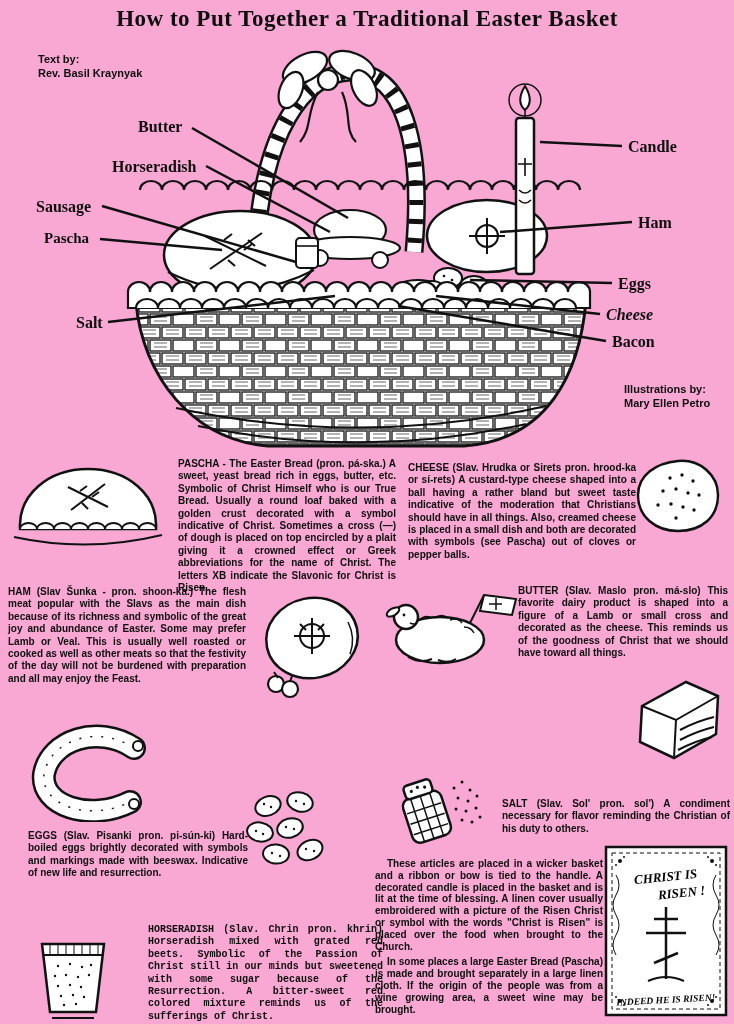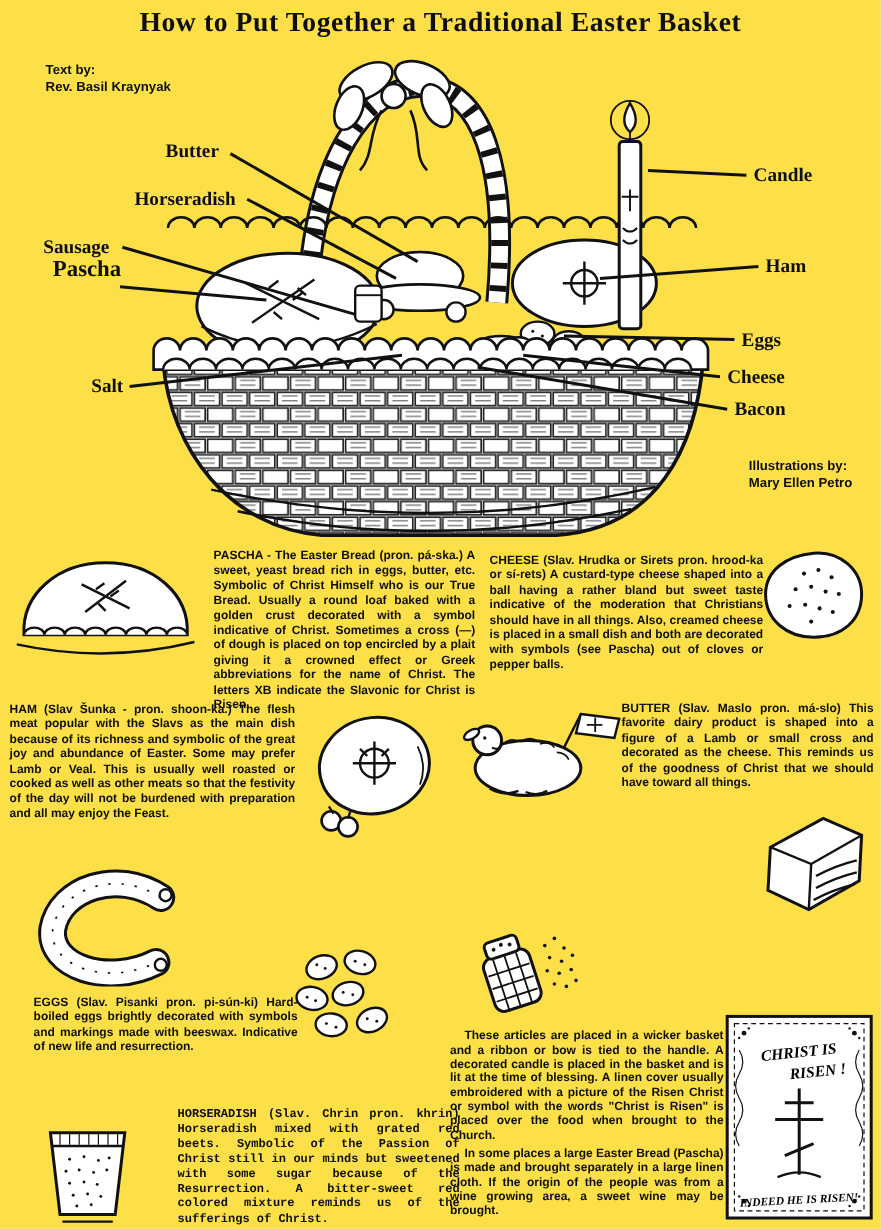--- a/index.html
+++ b/index.html
@@ -1,16 +1,16 @@
 <!DOCTYPE html>
 <html><head>
 <meta charset="utf-8">
 <style>
   html,body{margin:0;padding:0;background:#e8e8e4;}
-  .page{position:relative;width:734px;height:1024px;margin:0 auto;background:#fde047;color:#0e0e0e;overflow:hidden;font-family:"Liberation Sans",sans-serif;}
+  .page{position:relative;width:734px;height:1024px;margin:0 auto;background:#f9a8d4;color:#0e0e0e;overflow:hidden;font-family:"Liberation Sans",sans-serif;}
   .title{position:absolute;top:6px;left:0;width:100%;text-align:center;font-family:"Liberation Serif",serif;font-weight:bold;font-size:23px;letter-spacing:.5px;}
   .credit{position:absolute;font-size:11px;font-weight:bold;line-height:1.3;}
   .dlabel{position:absolute;font-family:"Liberation Serif",serif;font-weight:bold;font-size:16px;white-space:nowrap;}
   .para{position:absolute;font-size:10px;font-weight:bold;line-height:1.24;text-align:justify;}
   .para.small{font-size:10px;line-height:1.18;}
   .illus{position:absolute;}
   .indent{text-indent:12px;margin:0 0 4px 0;}
   svg{display:block;}
   svg .ink{stroke:#111;fill:none;}
   svg .wink{stroke:#111;fill:#fff;}
@@ -139,26 +139,26 @@
       <line x1="612" y1="243" x2="470" y2="240"></line>
       <line x1="600" y1="274" x2="436" y2="256"></line>
       <line x1="606" y1="301" x2="398" y2="266"></line>
     </g>
   </svg>
   </div>
 
   <div class="dlabel" style="left:138px;top:118px;">Butter</div>
   <div class="dlabel" style="left:112px;top:158px;">Horseradish</div>
   <div class="dlabel" style="left:36px;top:198px;text-align:right;">Sausage</div>
-  <div class="dlabel" style="left:44px;top:214px;font-size:19px;text-align:center;">Pascha</div>
+  <div class="dlabel" style="left:44px;top:230px;font-size:15px;text-align:center;">Pascha</div>
   <div class="dlabel" style="left:76px;top:314px;">Salt</div>
   <div class="dlabel" style="left:628px;top:138px;">Candle</div>
   <div class="dlabel" style="left:638px;top:214px;">Ham</div>
   <div class="dlabel" style="left:618px;top:275px;">Eggs</div>
-  <div class="dlabel" style="left:606px;top:306px;">Cheese</div>
+  <div class="dlabel" style="left:606px;top:306px;font-style:italic;">Cheese</div>
   <div class="dlabel" style="left:612px;top:333px;">Bacon</div>
 
   <div class="illus" style="left:8px;top:455px;">
     <svg width="160" height="95" viewBox="0 0 160 95">
       <g>
         <path class="wink" stroke-width="2.5" d="M12,74 C10,40 40,14 80,14 C120,14 150,40 148,74 Z"></path>
         <path class="wink" stroke-width="2" d="M12,74 a8.5,6 0 0 1 17,0 a8.5,6 0 0 1 17,0 a8.5,6 0 0 1 17,0 a8.5,6 0 0 1 17,0 a8.5,6 0 0 1 17,0 a8.5,6 0 0 1 17,0 a8.5,6 0 0 1 17,0 a8.5,6 0 0 1 17,0"></path>
         <path class="ink" stroke-width="2" d="M6,82 Q80,98 154,80"></path>
         <path class="ink" stroke-width="2" d="M60,32 L100,52 M97,29 L63,55 M72,36 l7,-5 M84,42 l7,-5 M74,48 l6,6"></path>
       </g>
@@ -364,20 +364,21 @@
   <div class="para" style="left:408px;top:462px;width:228px;">CHEESE (Slav. Hrudka or Sirets pron. hrood-ka or sí-rets) A custard-type cheese shaped into a ball having a rather bland but sweet taste indicative of the moderation that Christians should have in all things. Also, creamed cheese is placed in a small dish and both are decorated with symbols (see Pascha) out of cloves or pepper balls.</div>
 
   <div class="para" style="left:8px;top:586px;width:238px;">HAM (Slav Šunka - pron. shoon-ka.) The flesh meat popular with the Slavs as the main dish because of its richness and symbolic of the great joy and abundance of Easter. Some may prefer Lamb or Veal. This is usually well roasted or cooked as well as other meats so that the festivity of the day will not be burdened with preparation and all may enjoy the Feast.</div>
 
   <div class="para" style="left:518px;top:585px;width:210px;">BUTTER (Slav. Maslo pron. má-slo) This favorite dairy product is shaped into a figure of a Lamb or small cross and decorated as the cheese. This reminds us of the goodness of Christ that we should have toward all things.</div>
 
 
 
   <div class="para" style="left:28px;top:830px;width:220px;">EGGS (Slav. Pisanki pron. pi-sún-ki) Hard-boiled eggs brightly decorated with symbols and markings made with beeswax. Indicative of new life and resurrection.</div>
 
+  <div class="para" style="left:502px;top:798px;width:228px;">SALT (Slav. Sol' pron. sol') A condiment necessary for flavor reminding the Christian of his duty to others.</div>
 
   <div class="para" style="left:148px;top:924px;width:235px;font-family:Liberation Mono, monospace;">HORSERADISH (Slav. Chrin pron. khrin) Horseradish mixed with grated red beets. Symbolic of the Passion of Christ still in our minds but sweetened with some sugar because of the Resurrection. A bitter-sweet red colored mixture reminds us of the sufferings of Christ.</div>
 
   <div class="para small" style="left:375px;top:858px;width:228px;">
     <p class="indent">These articles are placed in a wicker basket and a ribbon or bow is tied to the handle. A decorated candle is placed in the basket and is lit at the time of blessing. A linen cover usually embroidered with a picture of the Risen Christ or symbol with the words "Christ is Risen" is placed over the food when brought to the Church.</p>
     <p class="indent">In some places a large Easter Bread (Pascha) is made and brought separately in a large linen cloth. If the origin of the people was from a wine growing area, a sweet wine may be brought.</p>
   </div>
 
 </div>
 

